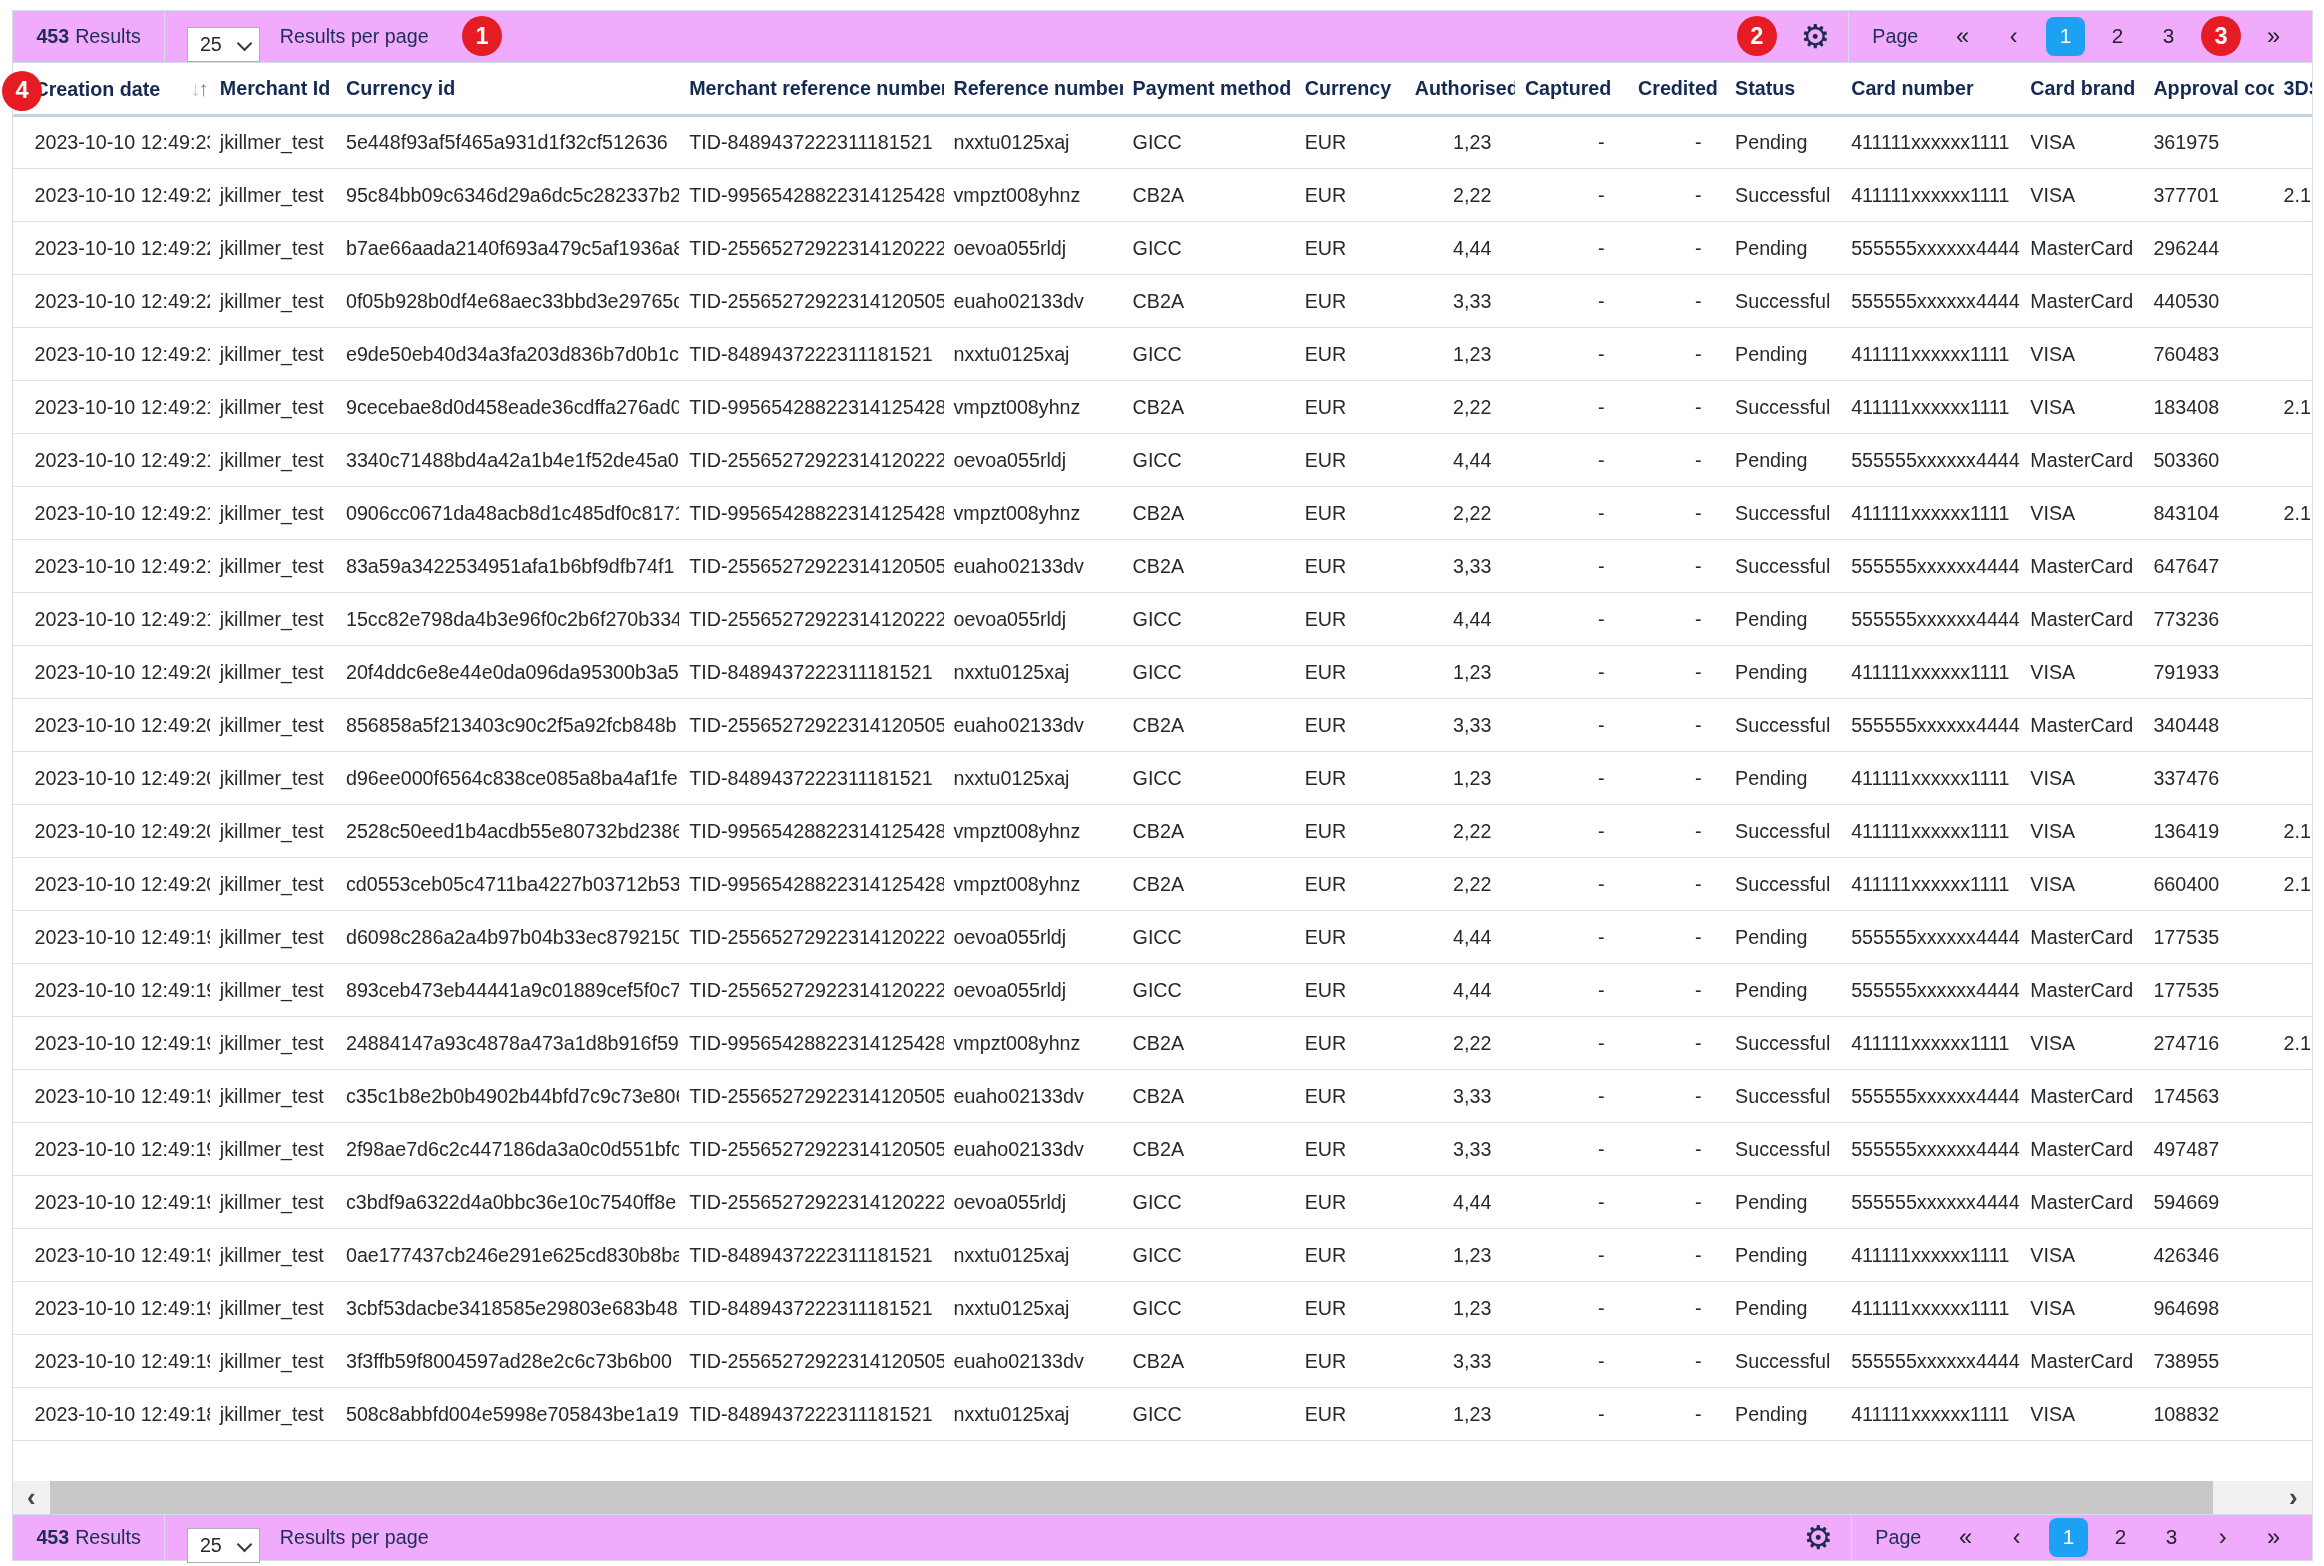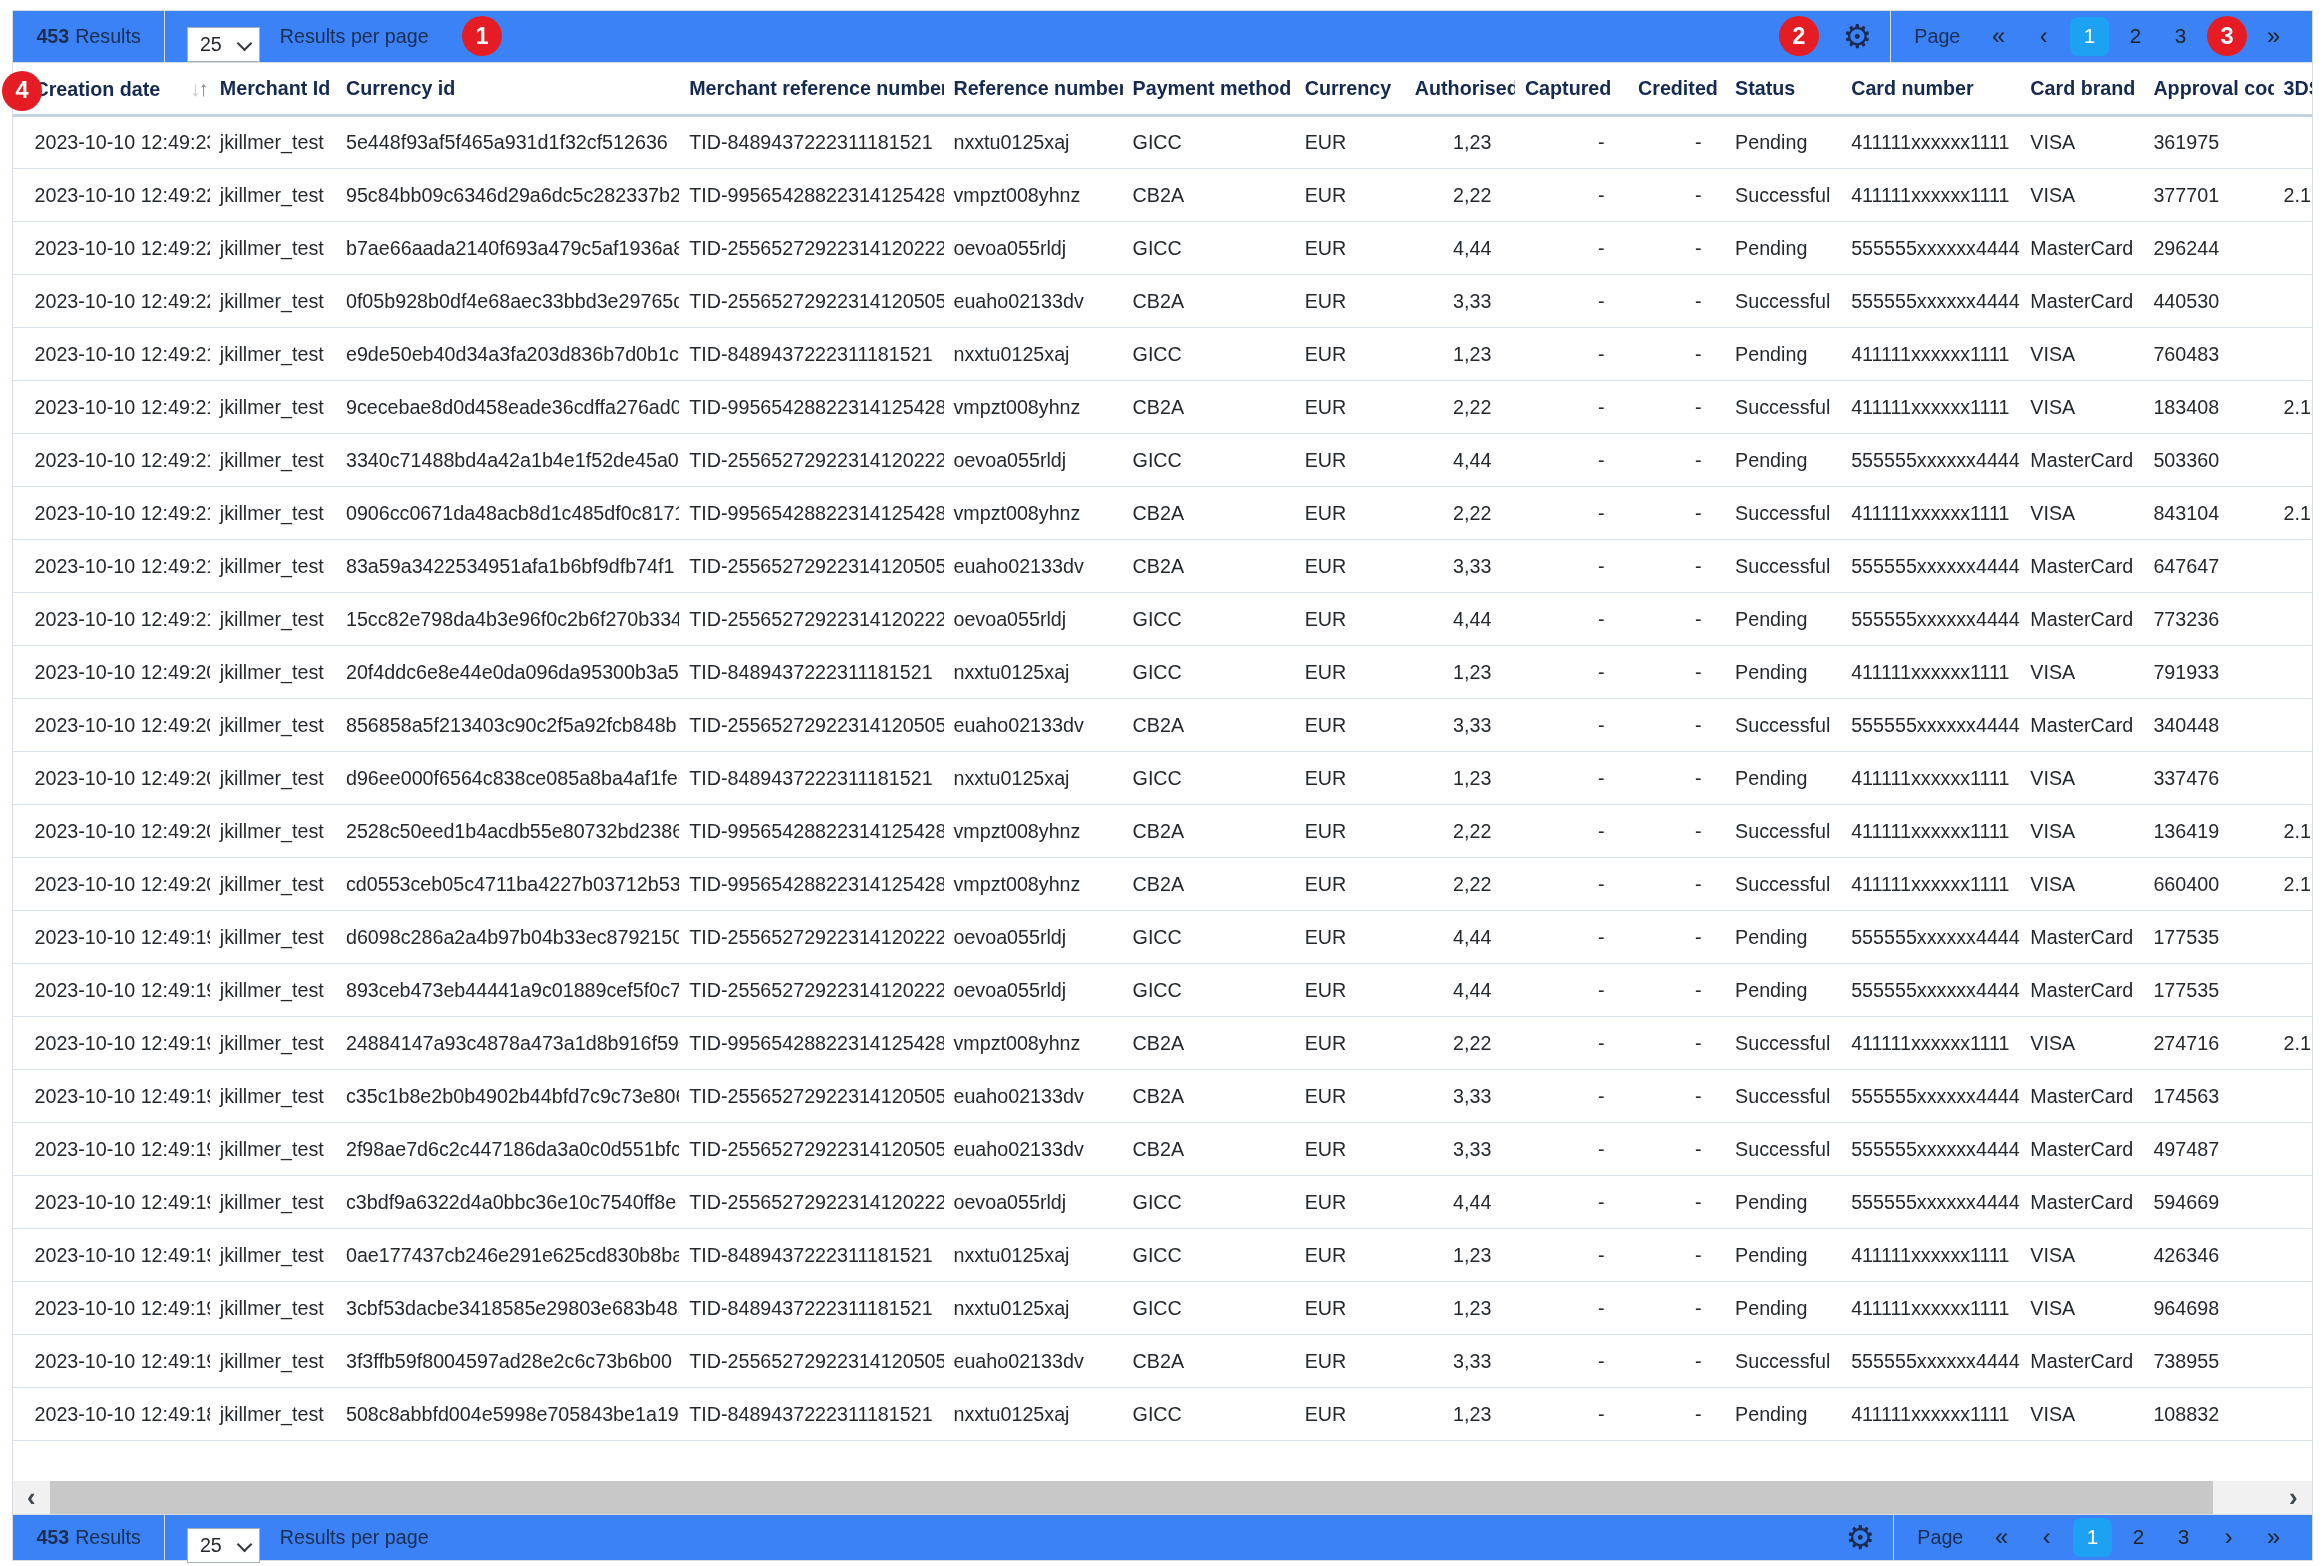--- a/index.html
+++ b/index.html
@@ -3,38 +3,38 @@
 <meta charset="utf-8">
 <style>
   * { margin:0; padding:0; box-sizing:border-box; }
   html,body { width:2325px; height:1566px; background:#fff; overflow:hidden;
               font-family:"Liberation Sans", sans-serif; color:#24292e; }
   .frame { position:absolute; left:11.8px; top:9.9px; width:2301px; height:1551px;
            border:1px solid #d8dde3; display:flex; flex-direction:column; background:#fff; }
 
   
   .bar { display:flex; align-items:center; justify-content:space-between;
-         padding:0 19.7px 0 11.8px; font-size:19.7px; color:#1c2e52; flex:0 0 auto; background:#3b82f6; }
+         padding:0 19.7px 0 11.8px; font-size:19.7px; color:#1c2e52; flex:0 0 auto; background:#f0abfc; }
   .bar.top { height:52px; border-bottom:1px solid #d8dde3; }
   .bar.bottom { height:46px; border-top:1px solid #d8dde3; }
   .bar-left, .bar-right { display:flex; align-items:center; height:100%; }
   .results-group { display:flex; align-items:center; gap:5.9px; padding:0 23.6px 0 11.8px; height:100%; }
   .results-count { font-weight:bold; }
   .vdivider { width:1px; height:100%; background:#d8dde3; flex:0 0 auto; }
   .perpage-group { display:flex; align-items:center; gap:19.7px; padding-left:21.7px; height:100%; }
   .select-box { position:relative; display:flex; align-items:center;margin-top:16px; }
   select.perpage { -webkit-appearance:none; appearance:none; font-family:inherit; font-size:19.7px;
          color:#24292e; background:#fff; border:1px solid #a6b0ba; width:73px; height:35px;
          padding:0 29.6px 0 11.8px; border-radius:0; }
   .select-chevron { position:absolute; right:9.9px; top:10.8px; width:10.8px; height:10.8px;
          border-left:2px solid #343a40; border-bottom:2px solid #343a40;
          transform:rotate(-45deg); pointer-events:none; }
 
   
-  .pager { display:flex; align-items:center; gap:8px; padding-left:23.6px; height:100%; }
+  .pager { display:flex; align-items:center; gap:14px; padding-left:23.6px; height:100%; }
   .pager-label { margin-right:11.8px; color:#1c2e52; }
   .pgbtn { min-width:37px; height:39px; display:flex; align-items:center; justify-content:center;
            font-size:20.7px; color:#212529; cursor:pointer; border-radius:7.9px; }
   .pgbtn.arrow { font-size:23.6px; }
   .pgbtn.active { color:#fff; background:#1da1f2; width:39px; }
   .gear { font-family:"DejaVu Sans", sans-serif; font-size:33px; color:#1d2c4e; line-height:1;
           padding:0 17.7px 0 9.9px; cursor:pointer; }
 
   
   .badge { width:40px; height:40px; border-radius:50%; background:#e51c23; color:#fff;

